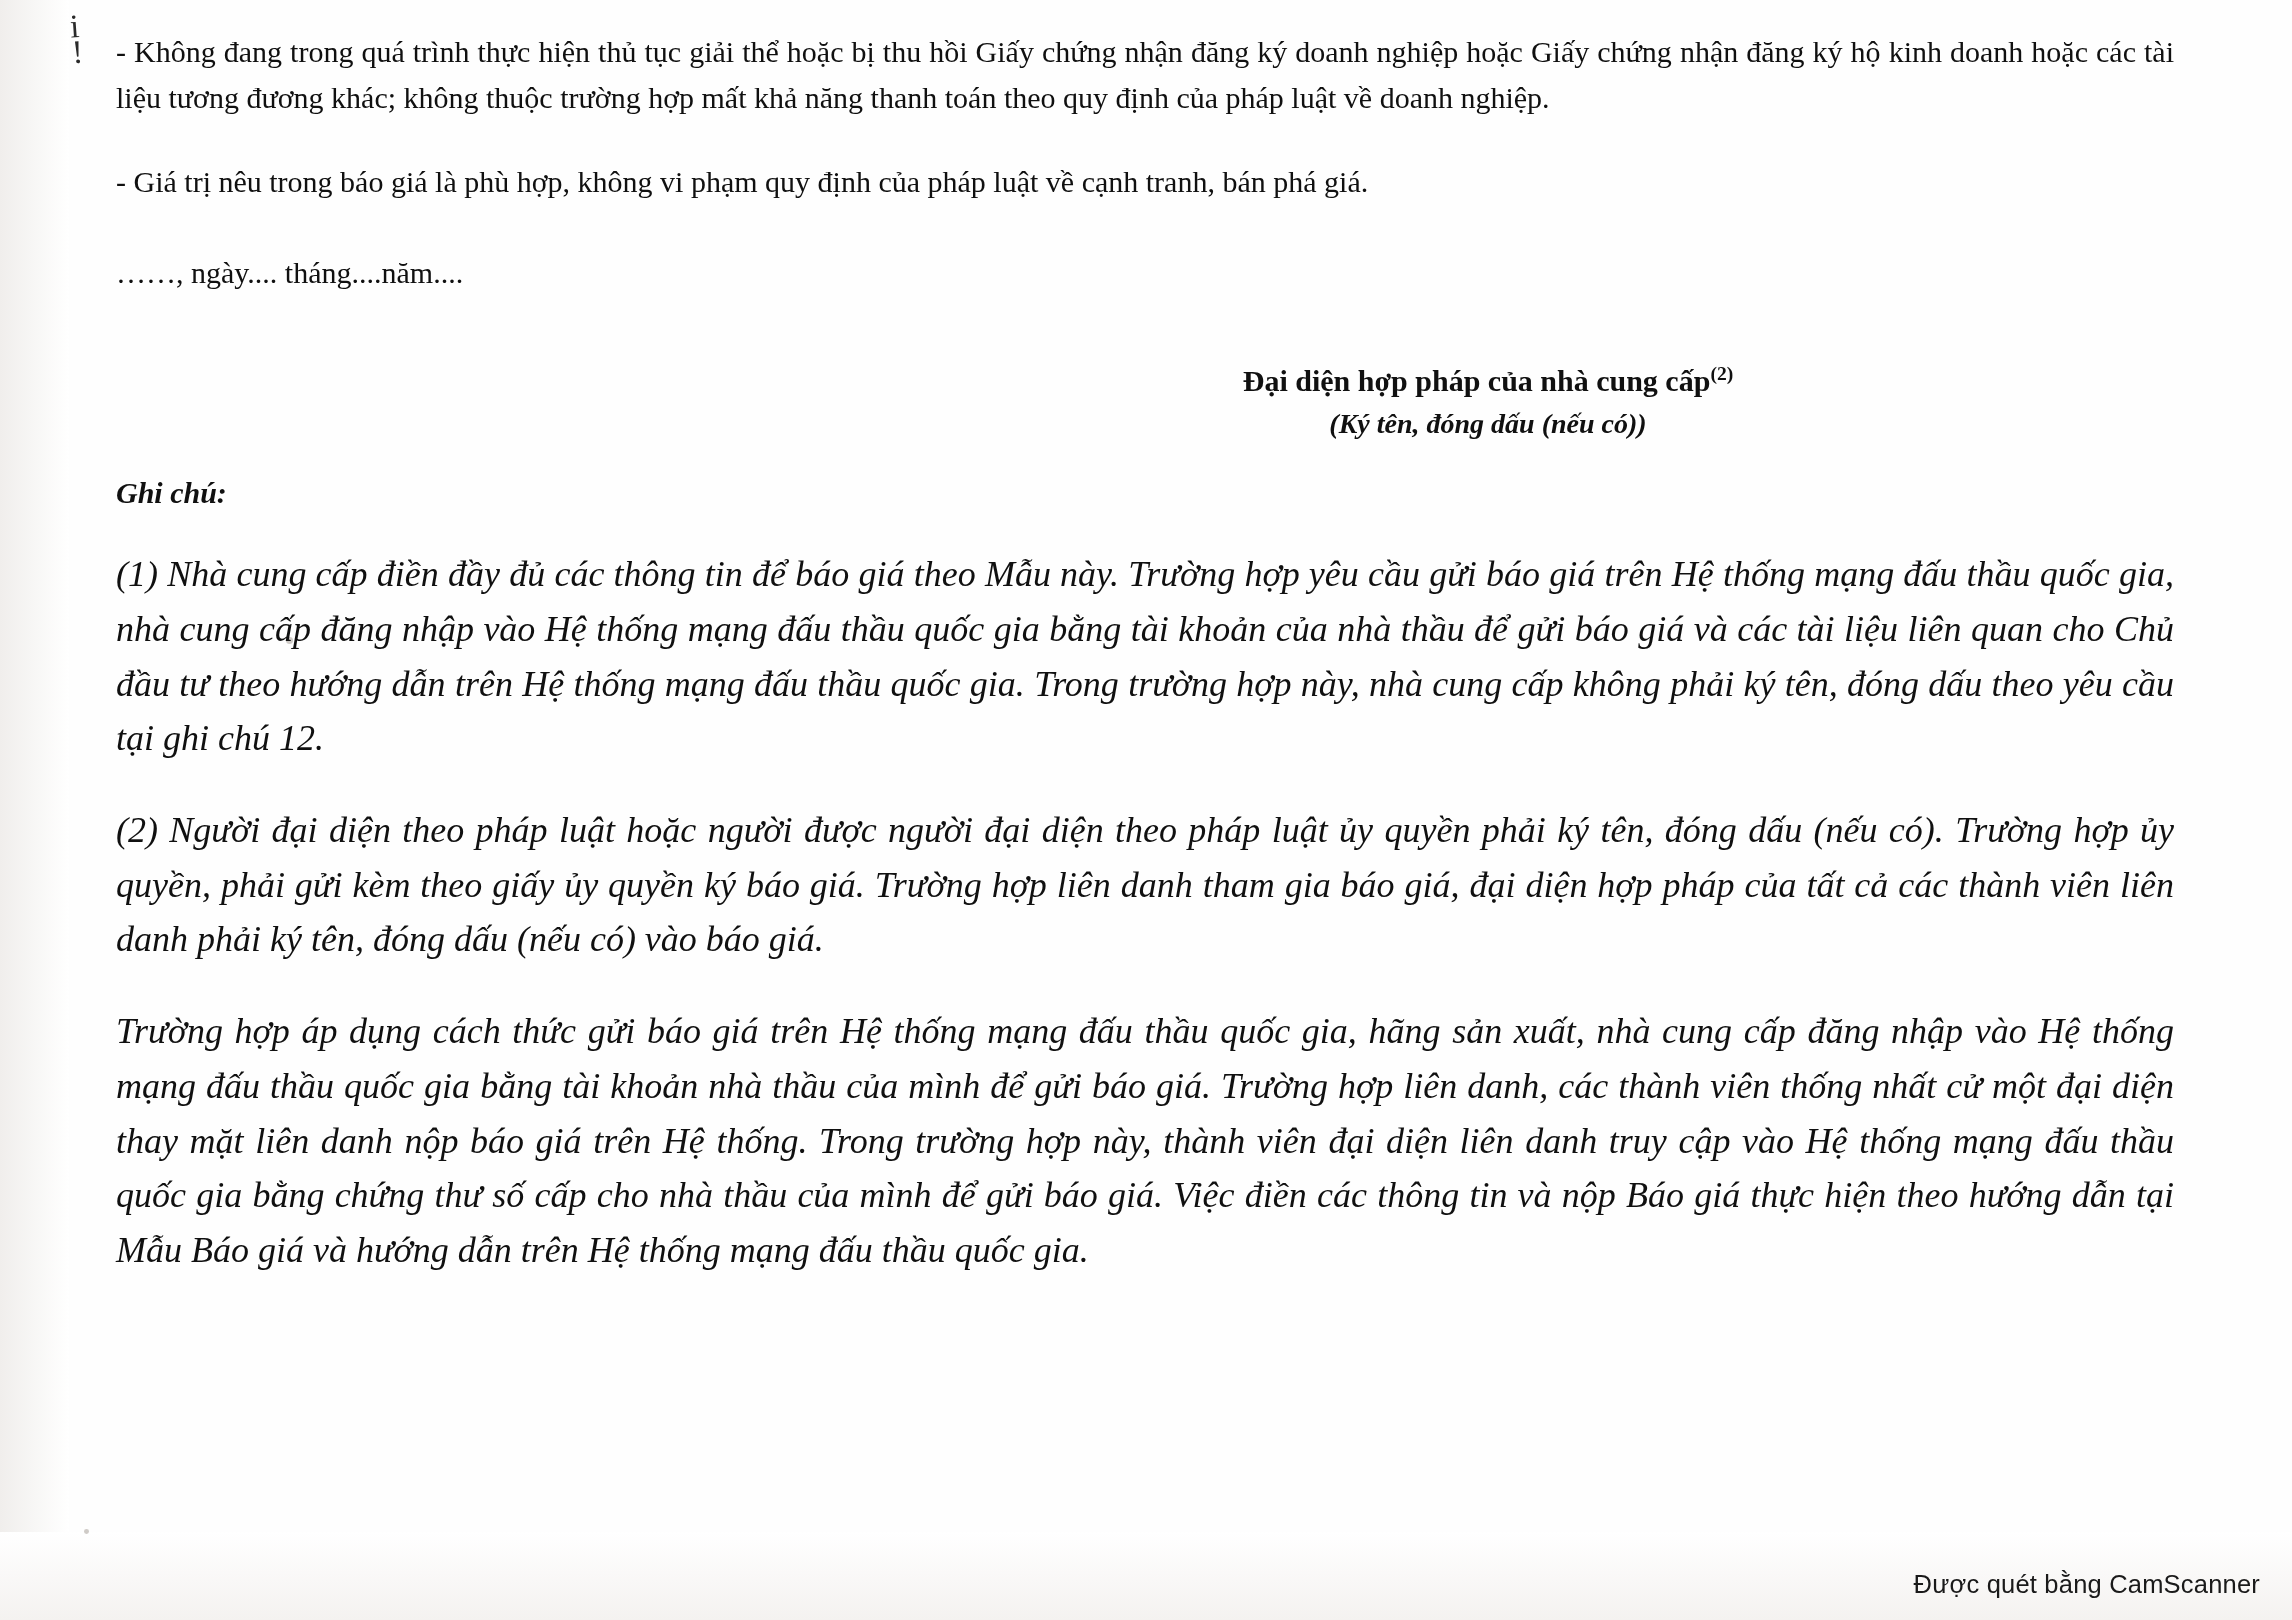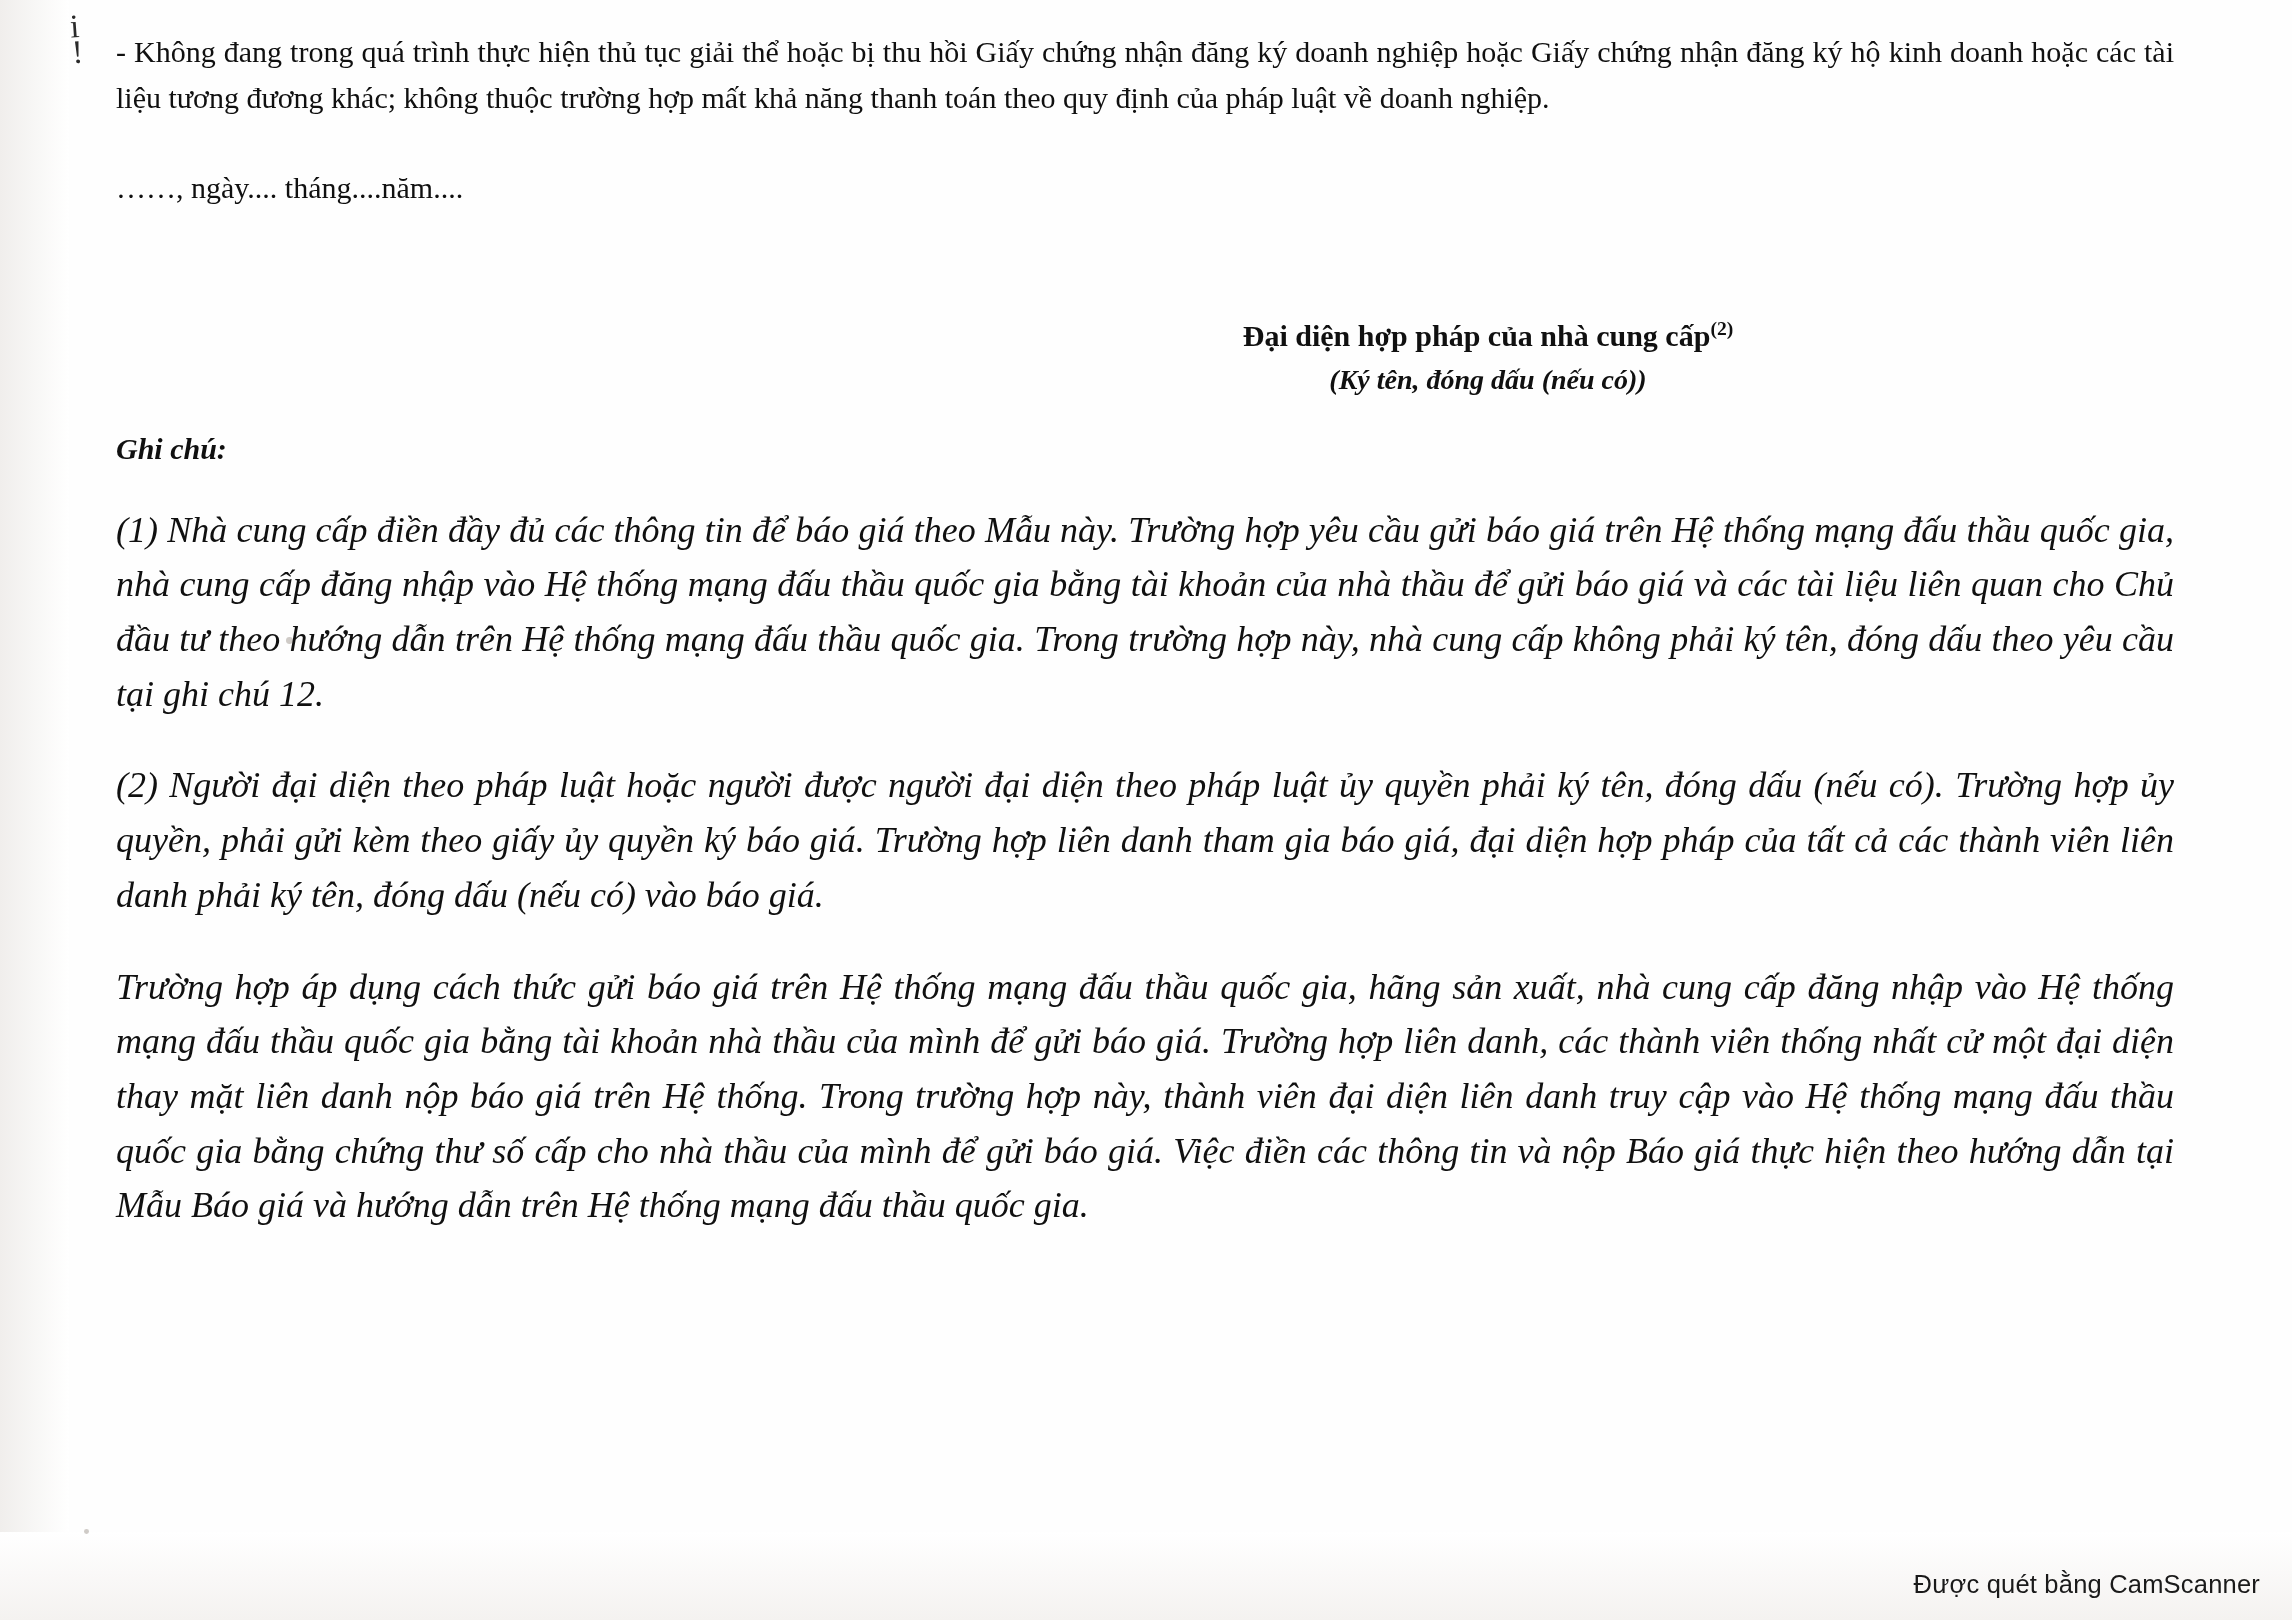--- a/index.html
+++ b/index.html
@@ -67,21 +67,21 @@
   }
   p.body.tight { margin-bottom: 35px; }
 
   p.date {
     margin: 45px 0 0 0;
     font-size: 30px;
     line-height: 1.5;
   }
 
   .sign-block {
-    margin-top: 104px;
+    margin-top: 64px;
     text-align: center;
     padding-left: 686px;
   }
   .sign-title {
     font-weight: bold;
     font-size: 30px;
     line-height: 1.45;
   }
   .sign-title sup { font-size: 19.6px; vertical-align: super; }
   .sign-sub {
@@ -133,20 +133,21 @@
   <div class="speck" style="left:84px;top:1529px;width:4.9px;height:4.9px;"></div>
 
   <div class="mark-top">
     <span>i</span>
     <span>!</span>
   </div>
 
   <div class="content">
 
     <p class="body">- Không đang trong quá trình thực hiện thủ tục giải thể hoặc bị thu hồi Giấy chứng nhận đăng ký doanh nghiệp hoặc Giấy chứng nhận đăng ký hộ kinh doanh hoặc các tài liệu tương đương khác; không thuộc trường hợp mất khả năng thanh toán theo quy định của pháp luật về doanh nghiệp.</p>
+    <p class="body tight">- Giá trị nêu trong báo giá là phù hợp, không vi phạm quy định của pháp luật về cạnh tranh, bán phá giá.</p>
 
     <p class="date">……, ngày.... tháng....năm....</p>
 
     <div class="sign-block">
       <div class="sign-title"><span>Đại diện hợp pháp của nhà cung cấp</span><sup>(2)</sup></div>
       <div class="sign-sub">(Ký tên, đóng dấu (nếu có))</div>
     </div>
 
     <div class="notes-heading">Ghi chú:</div>
 

